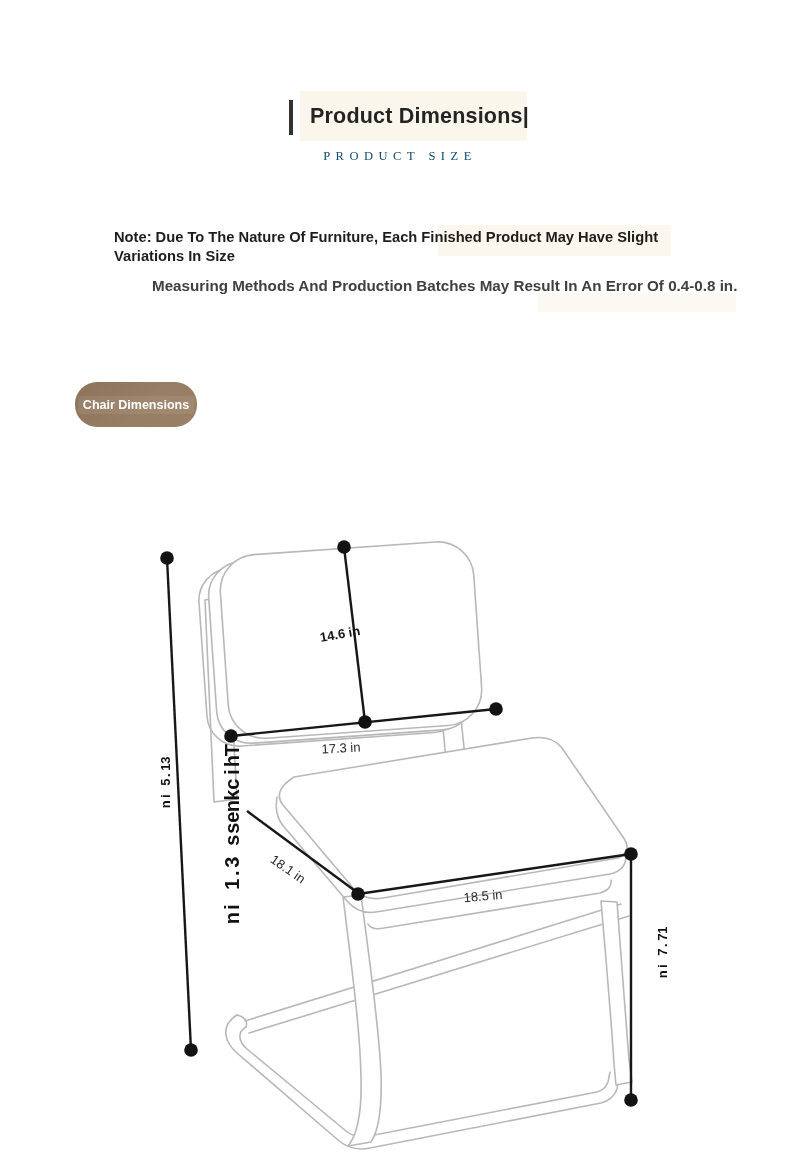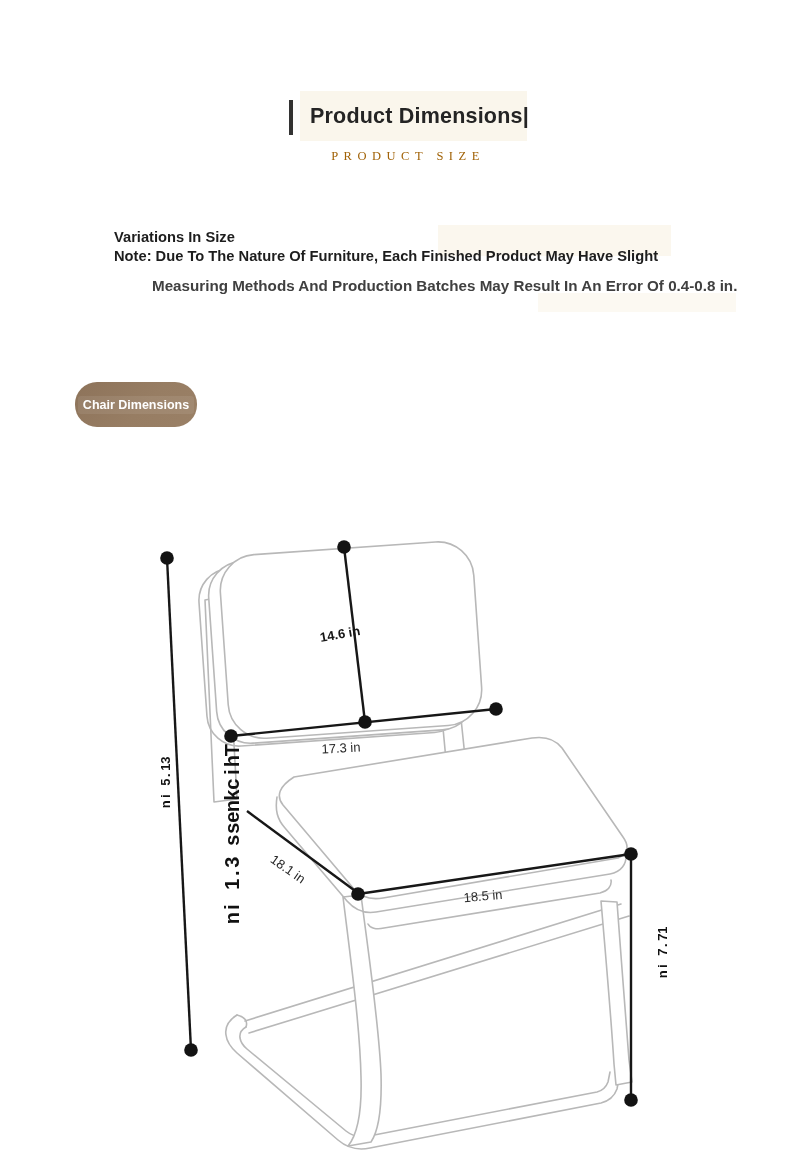--- a/index.html
+++ b/index.html
@@ -6,22 +6,22 @@
   #canvas{
     position:relative;width:790px;height:1172px;background:#ffffff;overflow:hidden;
     font-family:"Liberation Sans", sans-serif;color:#1e1e1e;margin-top:44px;
   }
   .abs{position:absolute;}
   
   .hl{position:absolute;background:#fbf7ee;}
   #title-highlight{left:300px;top:47px;width:227px;height:50px;background:#faf6ec;}
   #accent-bar{left:289px;top:56px;width:4px;height:35px;background:#333;}
   #page-title{left:310px;top:60px;font-size:21.5px;font-weight:bold;color:#242424;letter-spacing:.2px;white-space:nowrap;}
-  #page-subtitle{left:288px;top:105px;width:240px;text-align:center;
-    font-family:"Liberation Serif", serif;font-size:12.5px;letter-spacing:5.5px;color:#a16207;white-space:nowrap;}
+  #page-subtitle{left:280px;top:105px;width:240px;text-align:center;
+    font-family:"Liberation Serif", serif;font-size:12.5px;letter-spacing:5.5px;color:#0c4a6e;white-space:nowrap;}
   
   #note-highlight{left:438px;top:181px;width:233px;height:31px;}
   #tolerance-highlight{left:538px;top:249px;width:198px;height:19px;background:#fcf9f2;}
   #note-block{left:114px;top:184px;width:560px;font-size:14.7px;font-weight:bold;line-height:18.5px;color:#1d1d1d;}
   #tolerance-line{left:152px;top:233px;width:600px;font-size:15.2px;font-weight:bold;color:#404040;white-space:nowrap;}
   
   #chair-dim-badge{left:75px;top:338px;width:122px;height:45px;border-radius:22px;
     background:linear-gradient(135deg,#8d735a 0%,#977d63 55%,#9a8066 100%);
     display:flex;align-items:center;justify-content:center;border:none;cursor:pointer;}
   #chair-dim-badge span{color:#ffffff;font-size:12.5px;font-weight:bold;
@@ -40,22 +40,22 @@
 <div id="canvas">
 
   <div class="hl" id="title-highlight"></div>
   <div class="abs" id="accent-bar"></div>
   <div class="abs" id="page-title">Product Dimensions|</div>
   <div class="abs" id="page-subtitle">PRODUCT SIZE</div>
 
   <div class="hl" id="note-highlight"></div>
   <div class="hl" id="tolerance-highlight"></div>
   <div class="abs" id="note-block">
+    <div>Note: Due To The Nature Of Furniture, Each Finished Product May Have Slight</div>
     <div>Variations In Size</div>
-    <div>Note: Due To The Nature Of Furniture, Each Finished Product May Have Slight</div>
   </div>
   <div class="abs" id="tolerance-line">Measuring Methods And Production Batches May Result In An Error Of 0.4-0.8 in.</div>
 
   <button id="chair-dim-badge" class="abs">
     <span>Chair Dimensions</span>
   </button>
 
   <svg width="790" height="1172" viewBox="0 0 790 1172">
     <g stroke="#b8b8b8" stroke-width="1.6" fill="none" stroke-linejoin="round" stroke-linecap="round">
 

